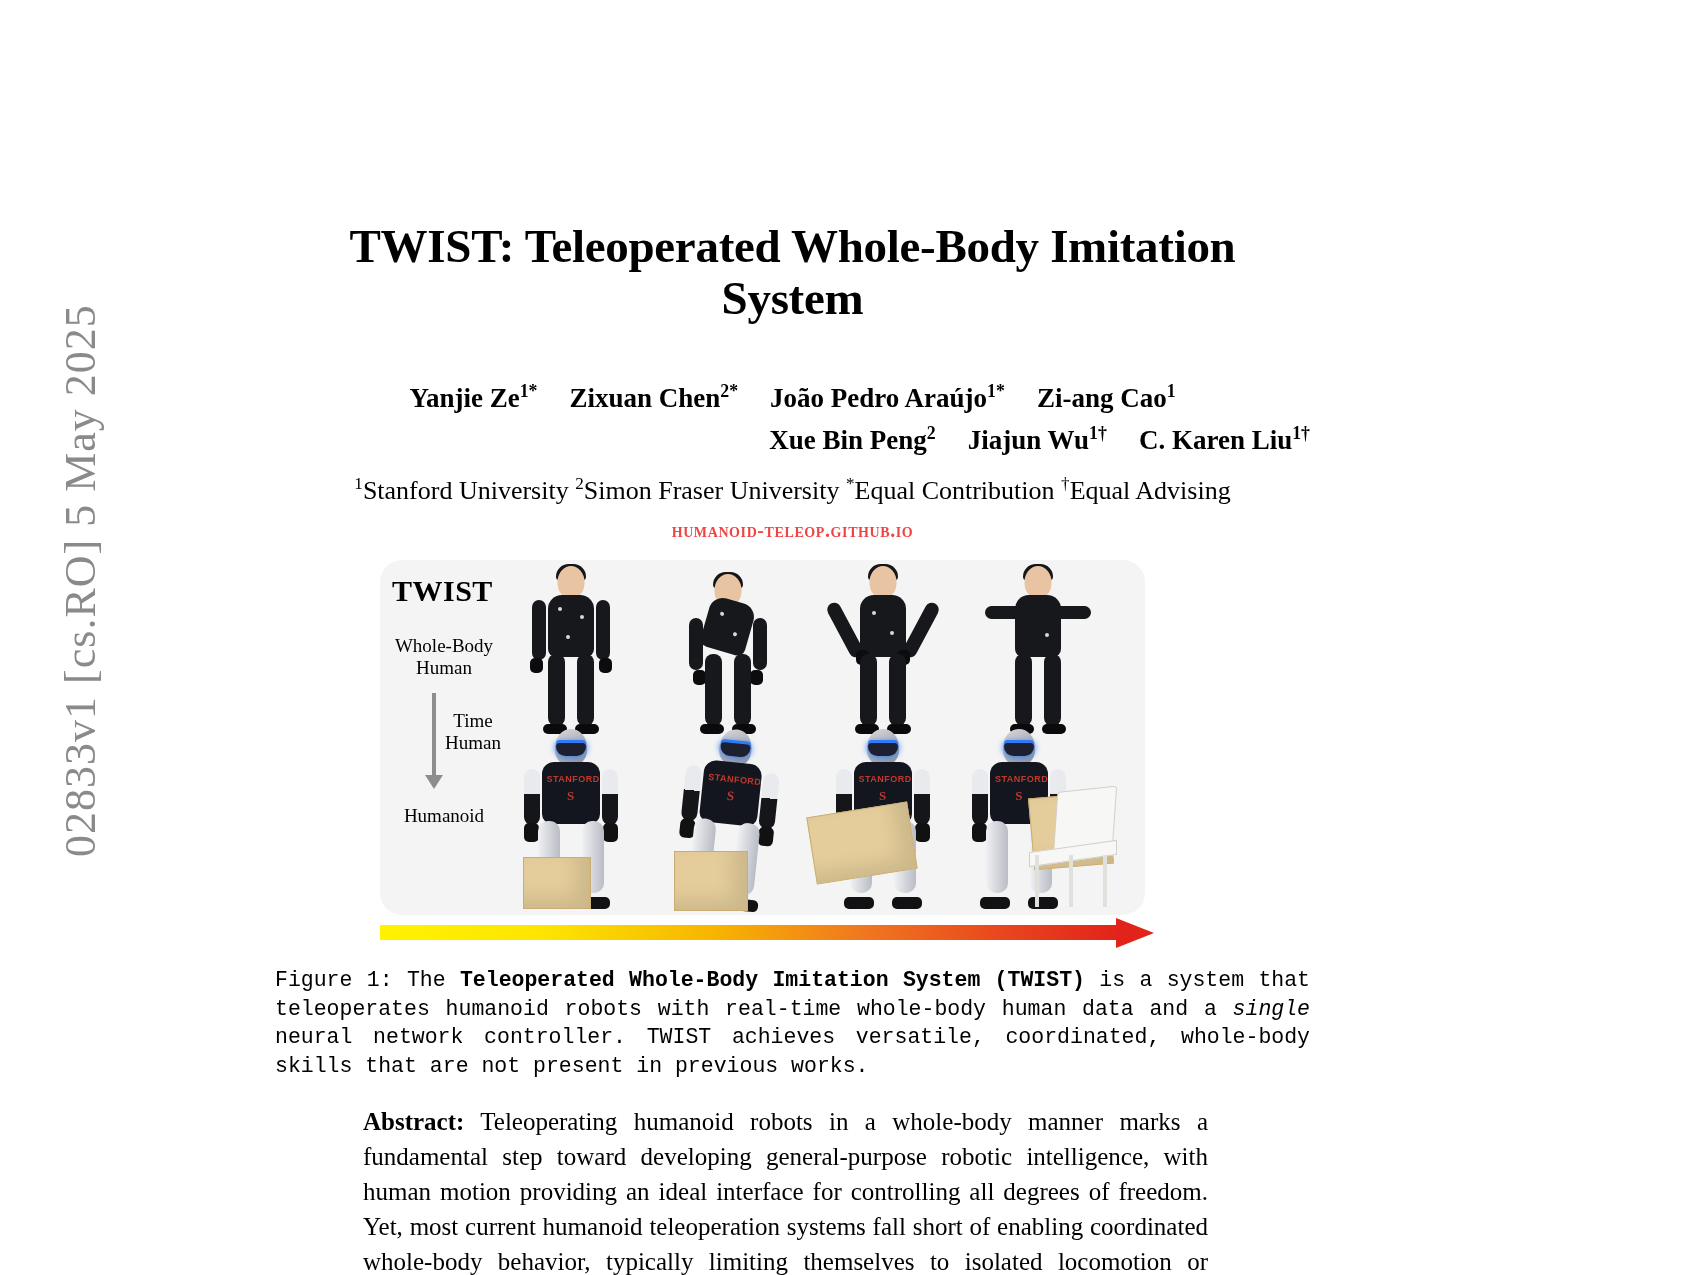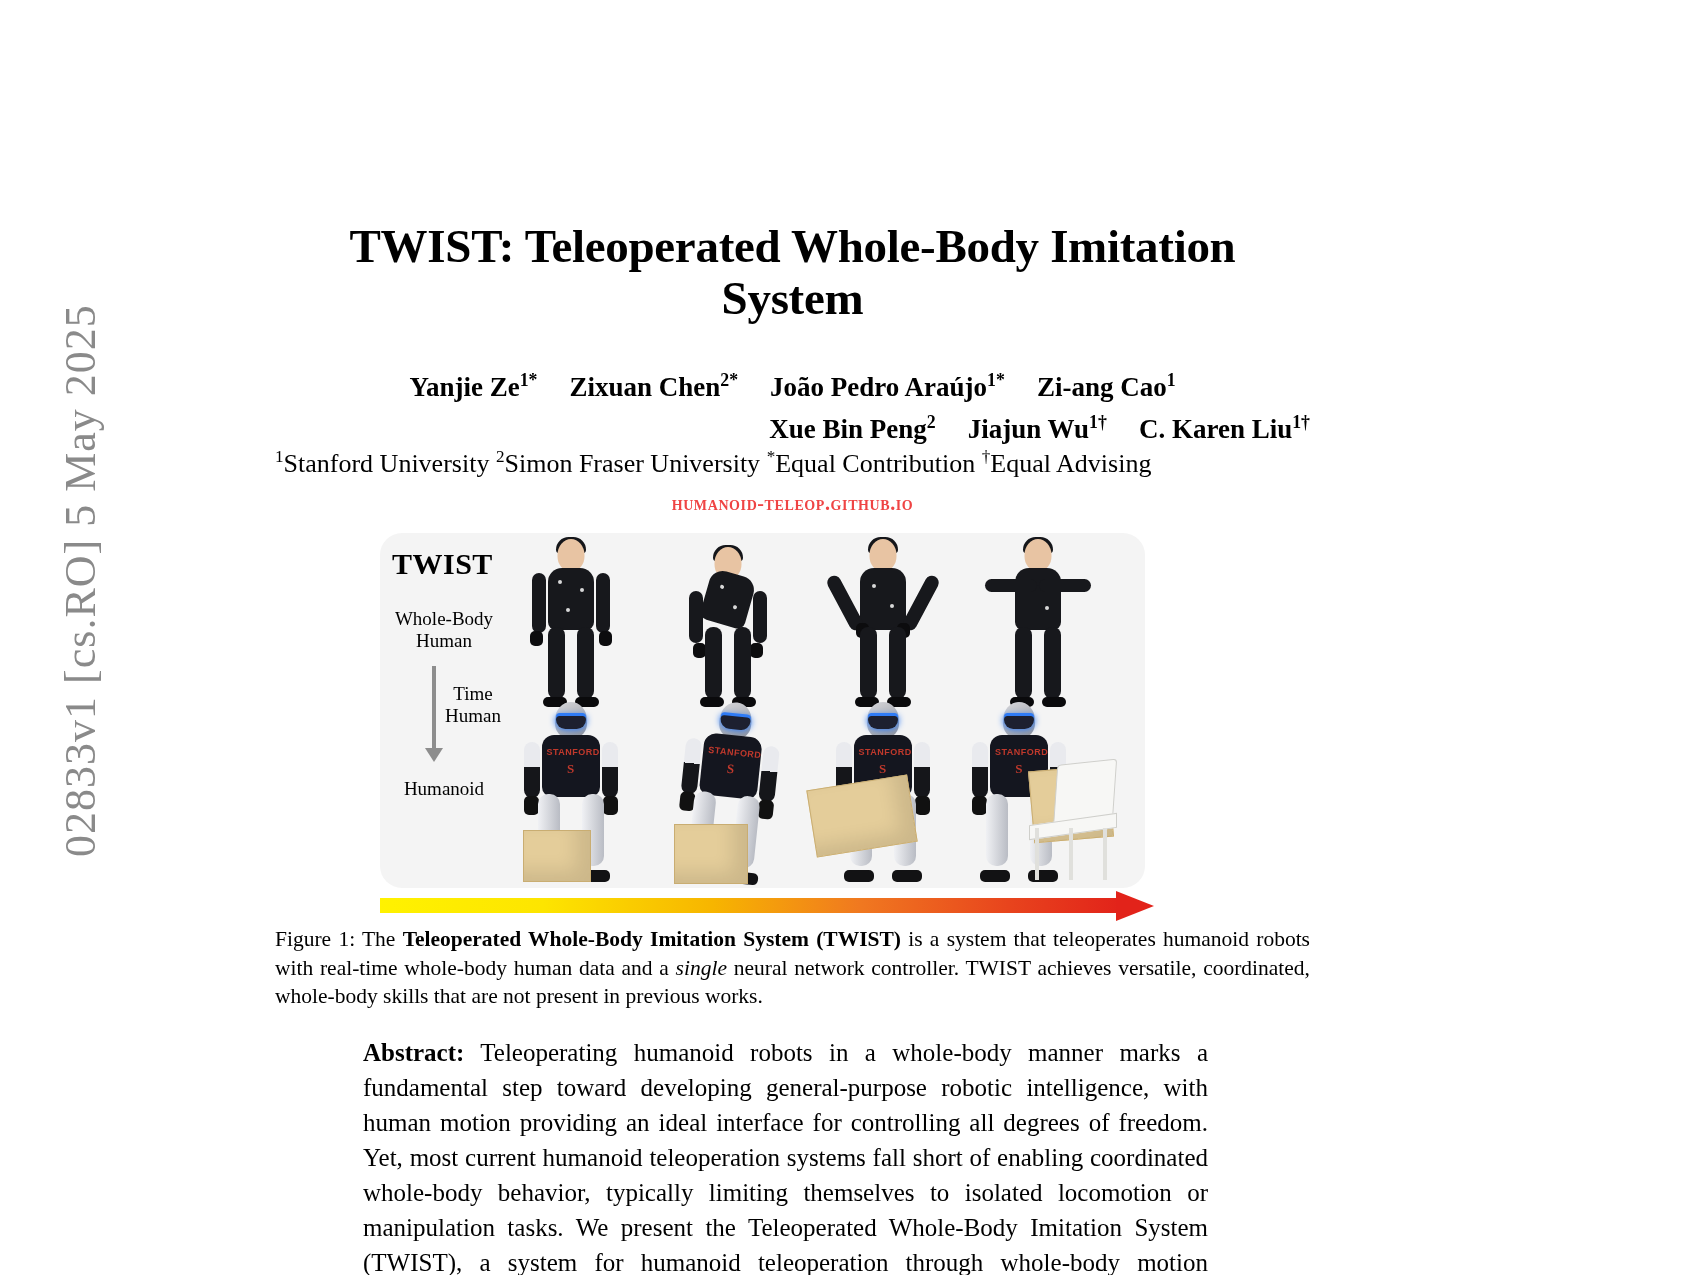--- a/index.html
+++ b/index.html
@@ -42,30 +42,30 @@
     letter-spacing:-0.3px;
     line-height:1.1;
   }
 
   .authors{
     text-align:center;
     font-weight:bold;
     font-size:27px;
     line-height:1.35;
   }
-  .authors .row1{margin-top:44px;}
+  .authors .row1{margin-top:55px;}
   .authors .row2{margin-top:4px;text-align:right;}
   .auth{white-space:nowrap;}
   .gap{display:inline-block;width:32px;}
   sup{font-size:0.66em;vertical-align:super;font-weight:bold;}
 
   #affil{
-    text-align:left;
+    text-align:center;
     font-size:26px;
-    margin-top:0;
+    margin-top:16px;
     font-weight:normal;
   }
   #affil sup{font-weight:normal;}
 
   #url{
     text-align:center;
     margin-top:13px;
     color:#ef4444;
     font-size:20px;
     font-weight:bold;
@@ -298,25 +298,26 @@
   #grad-head{
     position:absolute;left:736px;top:-2px;
     width:0;height:0;
     border-top:15px solid transparent;
     border-bottom:15px solid transparent;
     border-left:38px solid #e2231a;
   }
 
   
   #caption{
-    margin-top:2px;
+    margin-top:16px;
     font-size:21.5px;
     line-height:1.33;
     text-align:justify;
     text-align-last:left;
+    font-family:Liberation Mono, monospace;
   }
   #caption b{font-weight:bold;}
   #caption i{font-style:italic;}
 
   
   #abstract{
     margin-top:24px;
     margin-left:88px;
     margin-right:4px;
     width:845px;

